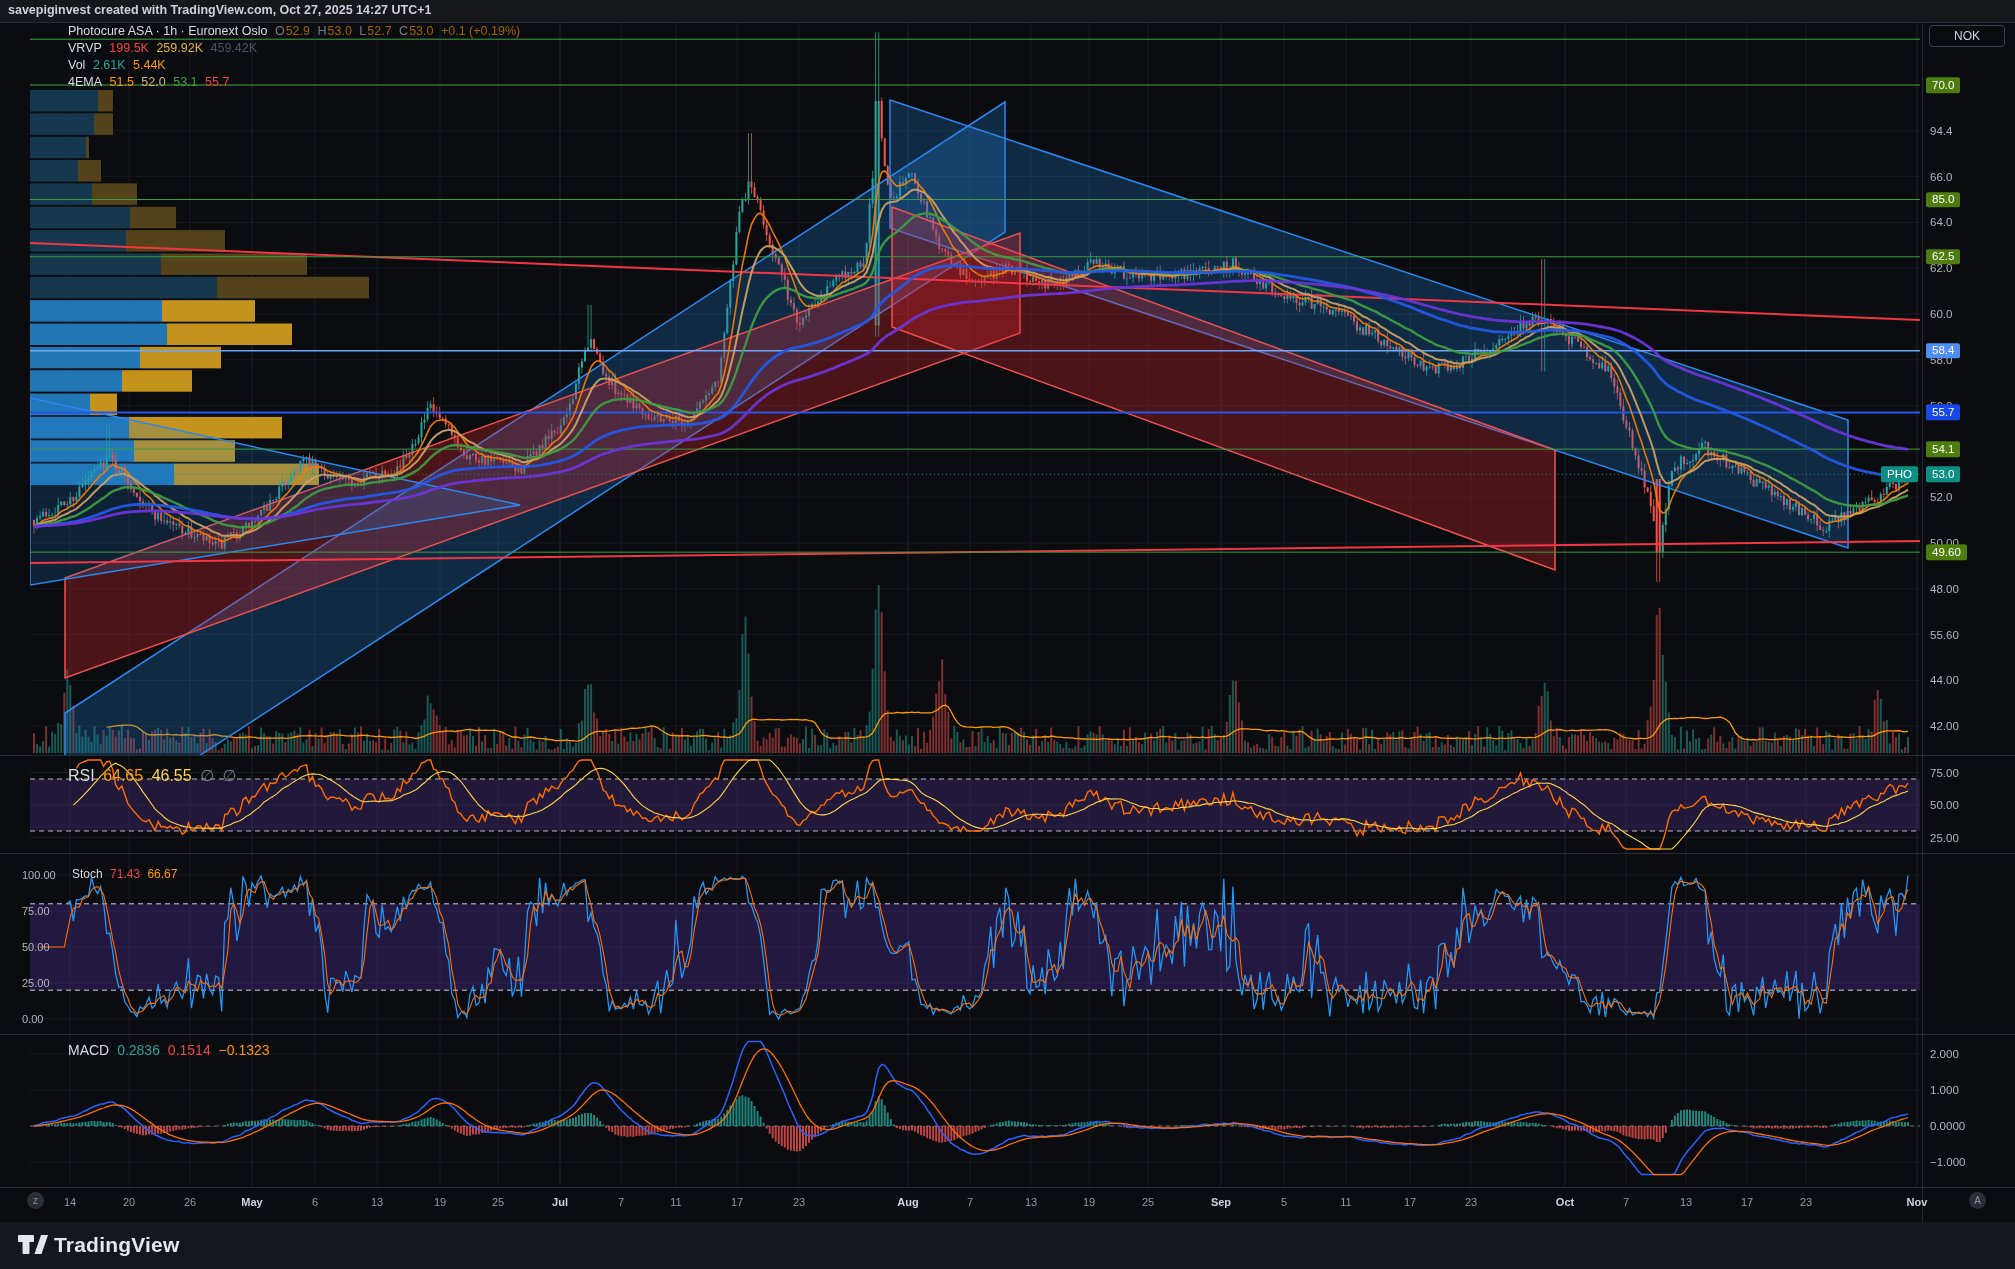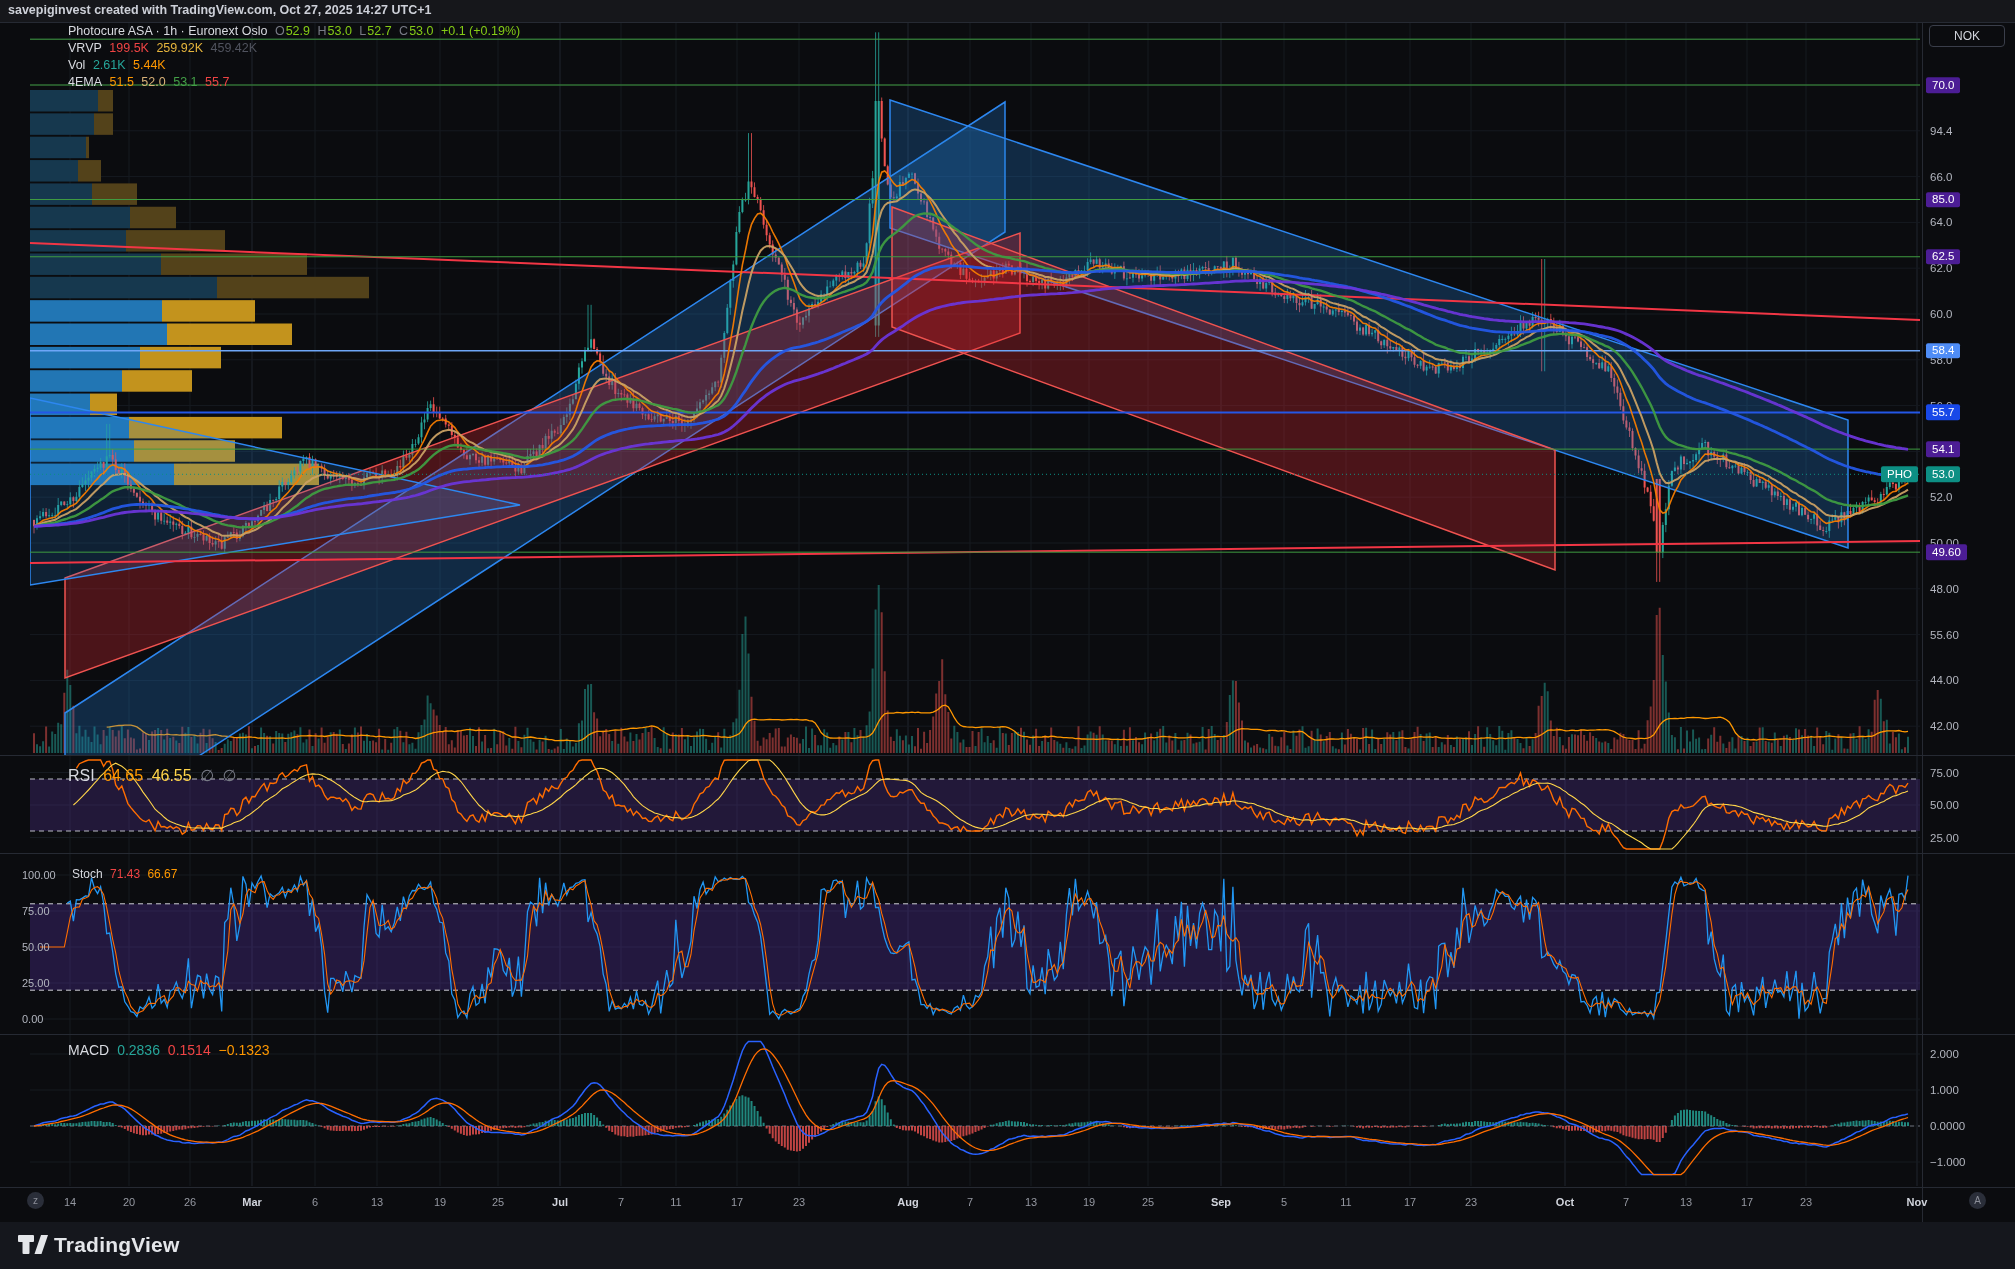--- a/index.html
+++ b/index.html
@@ -8,33 +8,33 @@
   #topbar{position:absolute;left:0;top:0;width:2015px;height:22px;background:#16171b;
     color:#cdd0d8;font-size:12.5px;line-height:21px;padding-left:8px;font-weight:700;z-index:30}
   #cv{position:absolute;left:0;top:0;z-index:1}
   #labels{position:absolute;left:0;top:0;width:2015px;height:1269px;z-index:10;pointer-events:none}
   .sep{position:absolute;left:0;width:2015px;height:1px;background:#262a33;z-index:6}
   .vsep{position:absolute;top:22px;left:1922px;width:1px;height:1200px;background:#262a33;z-index:6}
   .axlbl{position:absolute;left:1930px;transform:translateY(-50%);font-size:11.5px;color:#b2b5be;white-space:nowrap}
   .stlbl{position:absolute;left:22px;transform:translateY(-50%);font-size:11px;color:#b2b5be}
   .badge{position:absolute;left:1926px;transform:translateY(-50%);font-size:11.5px;color:#fff;
     padding:1.5px 6px 2px;border-radius:2px;white-space:nowrap}
-  .badge.green{background:#4c1d95}.badge.lblue{background:#4f8df7}
+  .badge.green{background:#4d7c0f}.badge.lblue{background:#4f8df7}
   .badge.blue{background:#1848e8}.badge.teal{background:#0d8f84}
   .badge.pho{left:auto;right:97px}
   .tick{position:absolute;top:1196px;transform:translateX(-50%);font-size:11px;color:#9598a1;white-space:nowrap}
   .tick.month{color:#d1d4dc;font-weight:700}
   .circlebtn{position:absolute;width:17px;height:17px;border-radius:50%;background:#2a2e39;color:#8b8e98;
     font-size:10px;text-align:center;line-height:17px;z-index:12;pointer-events:auto}
   #nokbtn{position:absolute;left:1929px;top:25px;width:76px;height:22px;border:1px solid #3a3e4a;
     border-radius:4px;color:#d1d4dc;font-size:12px;text-align:center;line-height:20px;z-index:12;pointer-events:auto}
   .lrow{position:absolute;font-size:12.5px;color:#d8dae0;white-space:nowrap;z-index:12;pointer-events:auto}
   .lrow span{margin-right:4px}
   .w{color:#d8dae0}.dimk{color:#787b86;margin-right:1px!important}
-  .grn{color:#84cc16}.blu{color:#ef4444}.gld{color:#e5b43c}.gray{color:#50535e}
+  .grn{color:#a16207}.blu{color:#ef4444}.gld{color:#e5b43c}.gray{color:#50535e}
   .tea{color:#26a69a}.org{color:#ff9800}.tan{color:#d8b178}.grn2{color:#43a047}
   .yel{color:#ffd54a}.emp{color:#787b86}
   #footer{position:absolute;left:0;top:1222px;width:2015px;height:47px;background:#15171d;z-index:20}
   #brand{position:absolute;left:54px;top:11px;color:#e4e6ea;font-size:21px;font-weight:700;letter-spacing:.2px}
   #tvlogo{position:absolute;left:18px;top:10px}
   #price-axis-strip{position:absolute;left:1923px;top:22px;width:92px;height:1200px;z-index:9;pointer-events:auto}
   #time-axis-strip{position:absolute;left:0;top:1188px;width:2015px;height:34px;z-index:9;pointer-events:auto}
 </style>
 </head>
 <body>
@@ -233,21 +233,21 @@
     <div class="badge green" style="top:256.75px">62.5</div>
     <div class="badge lblue" style="top:350.64000000000004px">58.4</div>
     <div class="badge blue" style="top:412.4699999999999px">55.7</div>
     <div class="badge green" style="top:449.10999999999996px">54.1</div>
     <div class="badge green" style="top:552.1599999999999px">49.60</div>
     <div class="badge teal pho" style="top:474.29999999999995px">PHO</div>
     <div class="badge teal" style="top:474.29999999999995px">53.0</div>
     <div class="tick" style="left:70px">14</div>
     <div class="tick" style="left:129px">20</div>
     <div class="tick" style="left:190px">26</div>
-    <div class="tick month" style="left:252px">Mar</div>
+    <div class="tick month" style="left:252px">May</div>
     <div class="tick" style="left:315px">6</div>
     <div class="tick" style="left:377px">13</div>
     <div class="tick" style="left:440px">19</div>
     <div class="tick" style="left:498px">25</div>
     <div class="tick month" style="left:560px">Jul</div>
     <div class="tick" style="left:621px">7</div>
     <div class="tick" style="left:676px">11</div>
     <div class="tick" style="left:737px">17</div>
     <div class="tick" style="left:799px">23</div>
     <div class="tick month" style="left:908px">Aug</div>

